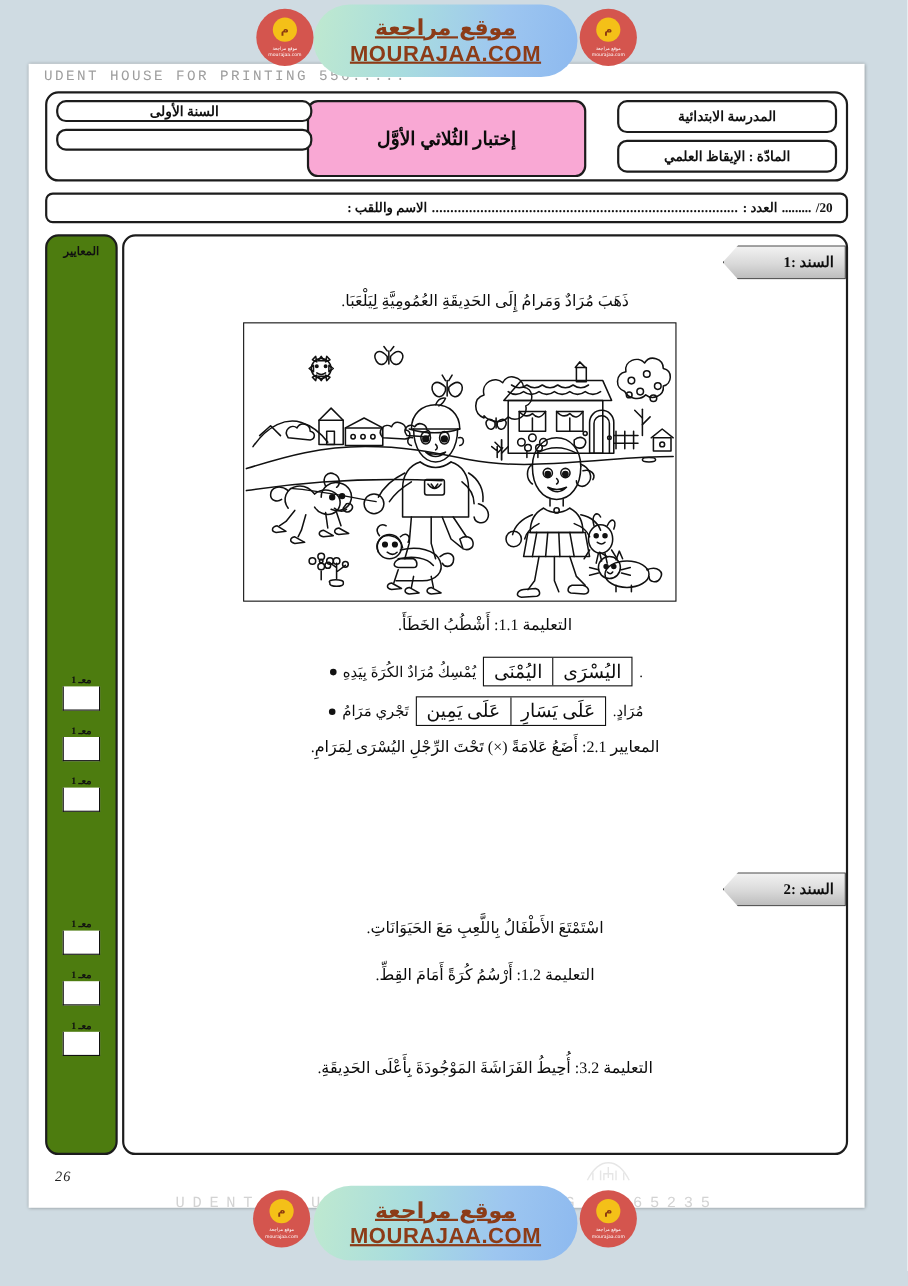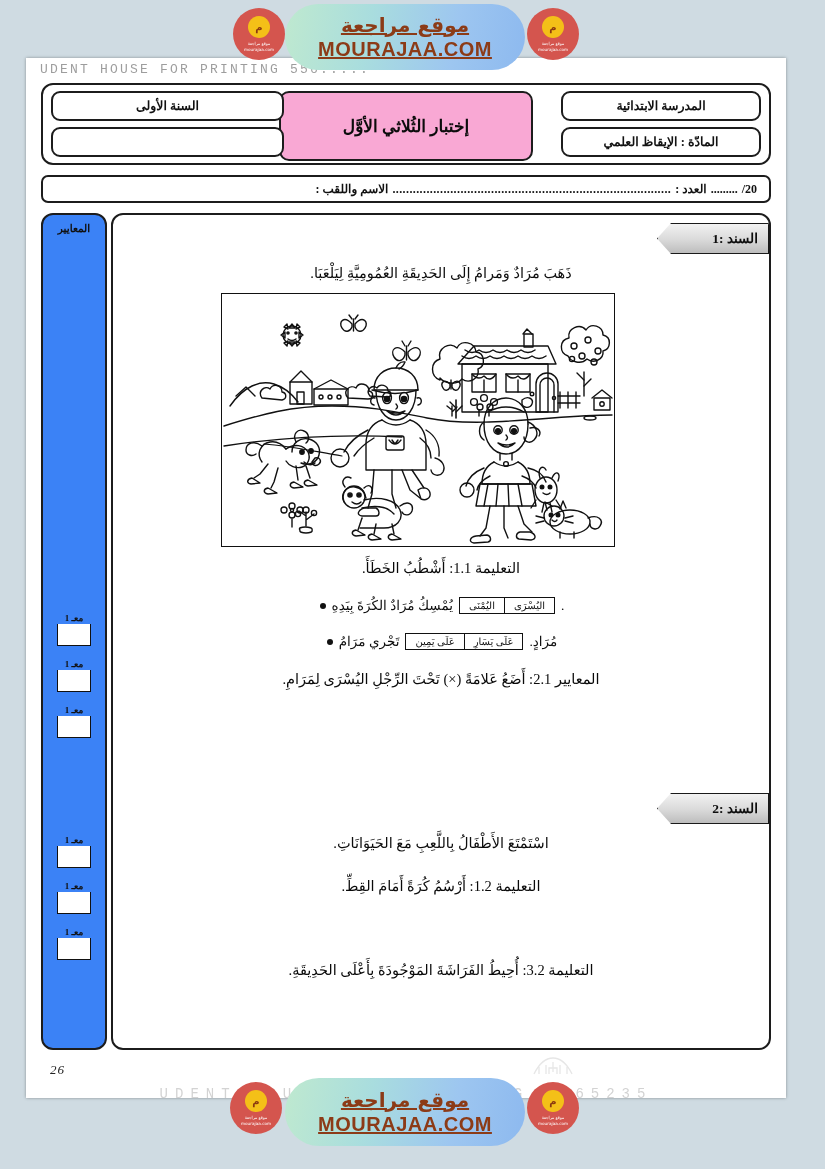--- a/index.html
+++ b/index.html
@@ -37,21 +37,21 @@
   .hdr-col{position:absolute;display:flex;flex-direction:column;gap:6px;}
   .hdr-box{
     border:2px solid #1c1c1c;border-radius:9px;background:#fff;
     display:flex;align-items:center;justify-content:center;
     font-weight:bold;font-size:12.5px;color:#111;
     box-sizing:border-box;
   }
   .hdr-right{right:8px;top:6px;width:200px;}
   .hdr-right .hdr-box{height:30px;}
   .hdr-left{left:8px;top:6px;width:233px;}
-  .hdr-left .hdr-box{height:30px;}
+  .hdr-left .hdr-box{height:20px;}
   .hdr-center{
     position:absolute;left:50%;transform:translateX(-50%);
     top:6px;width:250px;height:66px;
     border:2px solid #1c1c1c;border-radius:10px;background:#f9a8d4;
     display:flex;align-items:center;justify-content:center;
     font-weight:bold;font-size:17px;color:#0c0c0c;
   }
 
   
   .name-frame{
@@ -65,21 +65,21 @@
   .dots-fill{flex:0 1 auto;overflow:hidden;letter-spacing:.4px;}
   .nb-seg{flex:0 0 auto;}
 
   
   .body-frame{
     position:absolute;left:15px;right:15px;top:155px;bottom:48px;
   }
   
   .crit-box{
     position:absolute;left:0;top:0;width:62px;bottom:0;
-    border:2px solid #1c1c1c;border-radius:12px;background:#3b82f6;
+    border:2px solid #1c1c1c;border-radius:12px;background:#4d7c0f;
   }
   .crit-title{
     position:absolute;top:7px;left:0;right:0;text-align:center;
     font-size:10.5px;font-weight:bold;color:#111;letter-spacing:.5px;
   }
   .score-marks{position:absolute;left:0;right:0;top:0;bottom:0;}
   .score-item{
     position:absolute;left:11px;width:40px;
   }
   .score-label{
@@ -138,21 +138,21 @@
     position:absolute;right:18px;left:18px;
     display:flex;align-items:center;justify-content:center;
     gap:6px;font-size:13.5px;color:#0d0d0d;white-space:nowrap;
   }
   .bullet{
     width:6px;height:6px;border-radius:50%;background:#111;
     flex:0 0 auto;margin-left:2px;
   }
   .opt-group{display:flex;border:1.7px solid #111;}
   .opt{
-    padding:2px 9px;font-size:10px;color:#0d0d0d;
+    padding:2px 9px;font-size:17px;color:#0d0d0d;
     border-left:1.7px solid #111;
   }
   .opt:last-child{border-left:none;}
 
   
   .page-no{
     position:absolute;left:24px;bottom:20px;
     font-family:"Liberation Serif", serif;font-size:13px;
     color:#222;letter-spacing:1px;font-style:italic;
   }

